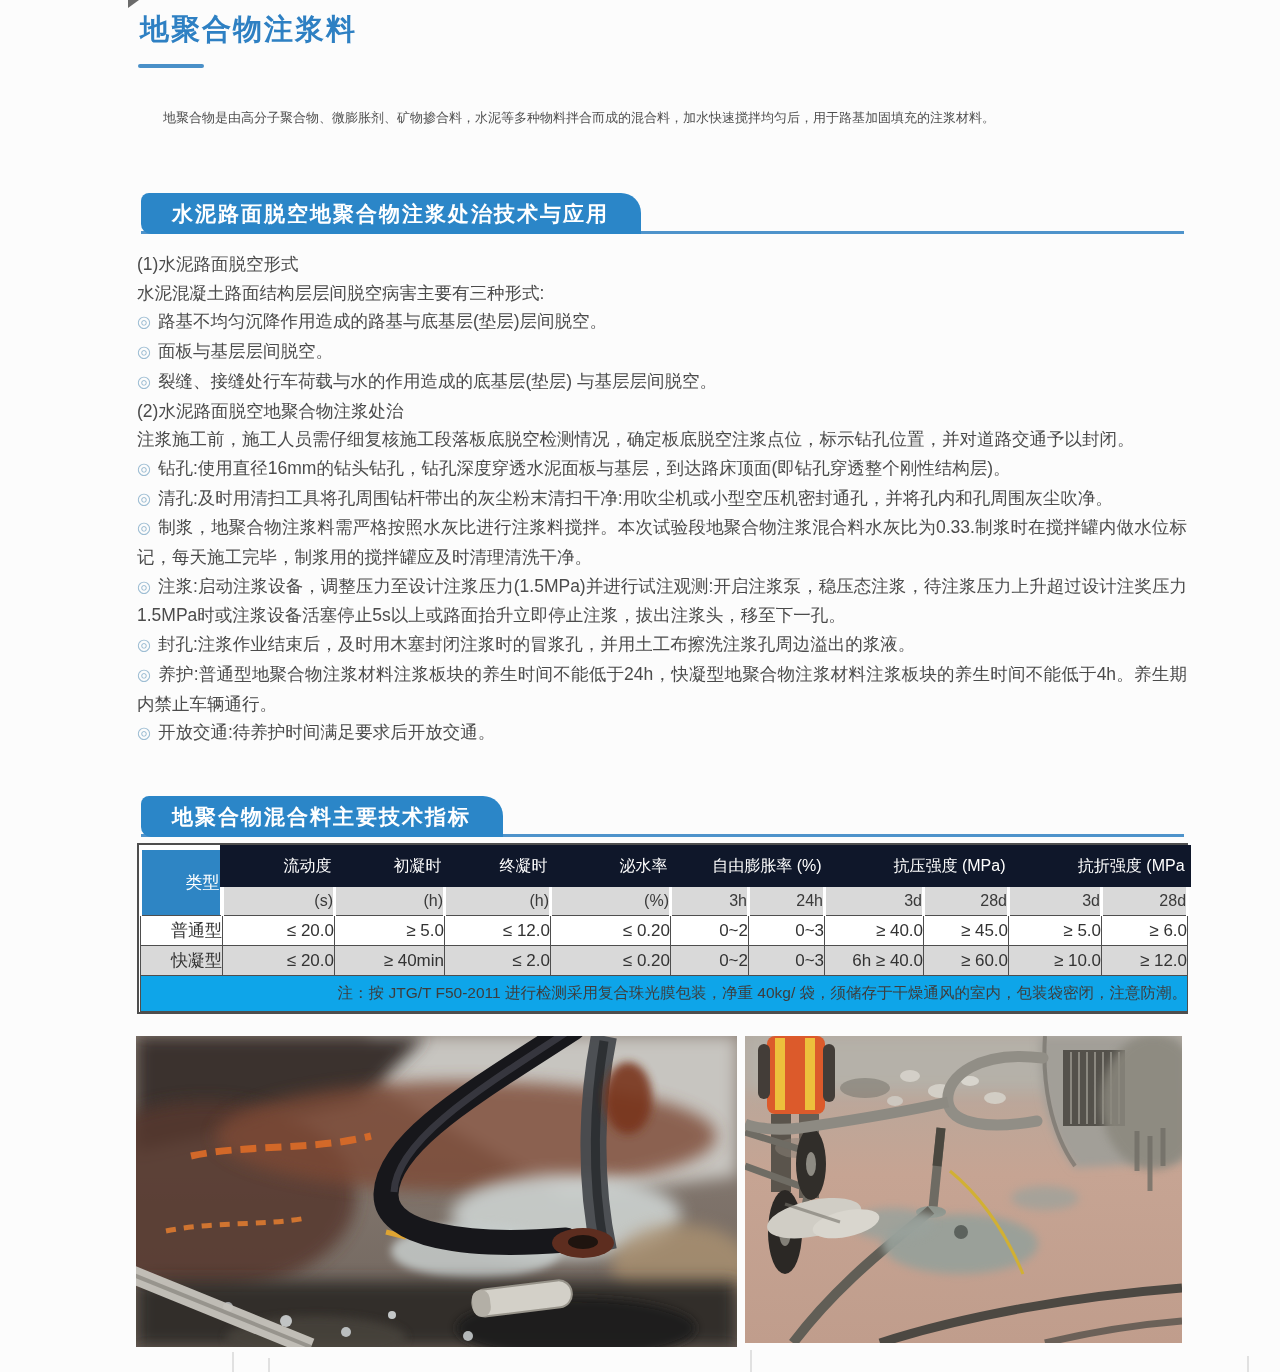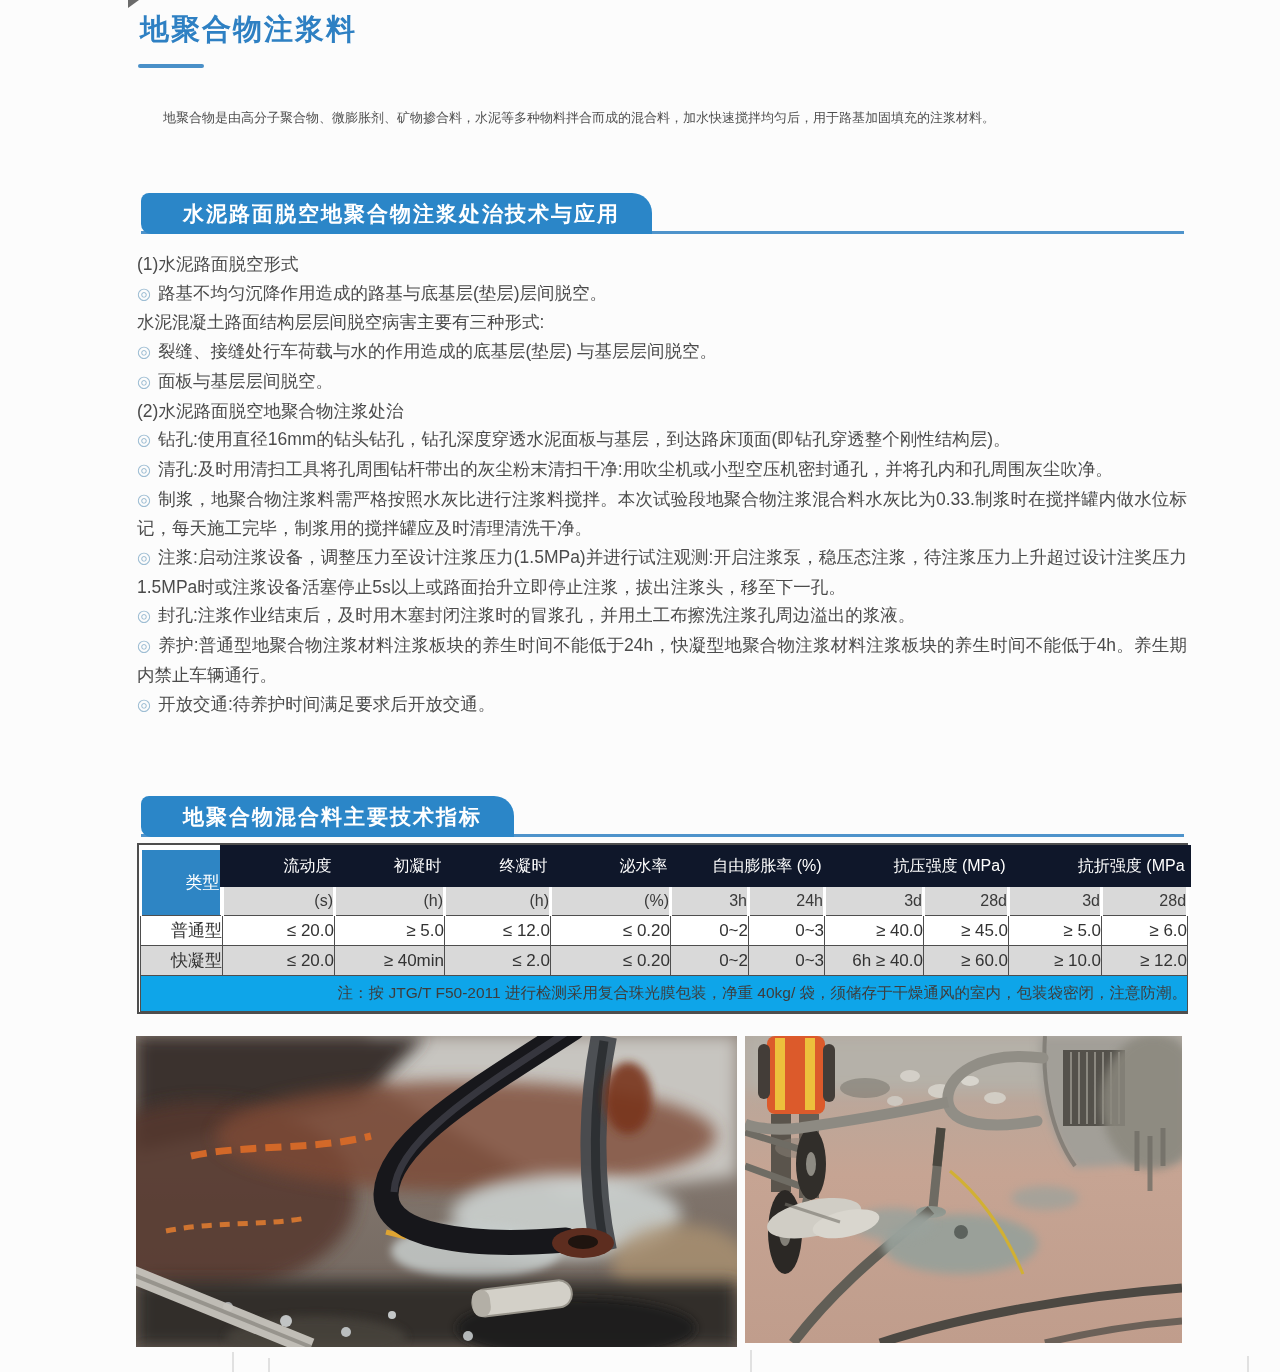--- a/index.html
+++ b/index.html
@@ -17,21 +17,21 @@
     background:#4a90c8; border-radius:2px;
   }
   .intro {
     position:absolute; left:137px; top:102px; width:1047px;
     font-size:13px; line-height:32px; color:#4f4f4f;
     text-align:justify; text-indent:2em;
   }
   .banner-tab {
     position:absolute; left:141px; height:41px; line-height:41px;
     background:#2b86c8; color:#ffffff; font-size:21px; font-weight:bold;
-    letter-spacing:2px; padding:0 32px 0 42px;
+    letter-spacing:2px; padding:0 32px 0 31px;
     border-radius:8px 20px 0 10px; z-index:2;text-align:right;
   }
   .banner-rule {
     position:absolute; left:141px; width:1043px; height:3px;
     background:#4e93cb; z-index:1;
   }
   .body-text {
     position:absolute; left:137px; top:250px; width:1050px;
     font-size:17.5px; line-height:28.7px; color:#4b4b4b; text-align:justify;
   }
@@ -70,25 +70,26 @@
   <div class="page-title">地聚合物注浆料</div>
   <div class="title-underline"></div>
 
   <div class="intro">地聚合物是由高分子聚合物、微膨胀剂、矿物掺合料，水泥等多种物料拌合而成的混合料，加水快速搅拌均匀后，用于路基加固填充的注浆材料。</div>
 
   <div class="banner-rule" style="top:231px;"></div>
   <div class="banner-tab" style="top:193px;">水泥路面脱空地聚合物注浆处治技术与应用</div>
 
   <div class="body-text">
     <p>(1)水泥路面脱空形式</p>
+    <p>水泥混凝土路面结构层层间脱空病害主要有三种形式:</p>
     <p><span class="bullet">◎</span><span>路基不均匀沉降作用造成的路基与底基层(垫层)层间脱空。</span></p>
-    <p>水泥混凝土路面结构层层间脱空病害主要有三种形式:</p>
+    <p><span class="bullet">◎</span><span>面板与基层层间脱空。</span></p>
     <p><span class="bullet">◎</span><span>裂缝、接缝处行车荷载与水的作用造成的底基层(垫层) 与基层层间脱空。</span></p>
-    <p><span class="bullet">◎</span><span>面板与基层层间脱空。</span></p>
     <p>(2)水泥路面脱空地聚合物注浆处治</p>
+    <p>注浆施工前，施工人员需仔细复核施工段落板底脱空检测情况，确定板底脱空注浆点位，标示钻孔位置，并对道路交通予以封闭。</p>
     <p><span class="bullet">◎</span><span>钻孔:使用直径16mm的钻头钻孔，钻孔深度穿透水泥面板与基层，到达路床顶面(即钻孔穿透整个刚性结构层)。</span></p>
     <p><span class="bullet">◎</span><span>清孔:及时用清扫工具将孔周围钻杆带出的灰尘粉末清扫干净:用吹尘机或小型空压机密封通孔，并将孔内和孔周围灰尘吹净。</span></p>
     <p><span class="bullet">◎</span><span>制浆，地聚合物注浆料需严格按照水灰比进行注浆料搅拌。本次试验段地聚合物注浆混合料水灰比为0.33.制浆时在搅拌罐内做水位标记，每天施工完毕，制浆用的搅拌罐应及时清理清洗干净。</span></p>
     <p><span class="bullet">◎</span><span>注浆:启动注浆设备，调整压力至设计注浆压力(1.5MPa)并进行试注观测:开启注浆泵，稳压态注浆，待注浆压力上升超过设计注奖压力1.5MPa时或注浆设备活塞停止5s以上或路面抬升立即停止注浆，拔出注浆头，移至下一孔。</span></p>
     <p><span class="bullet">◎</span><span>封孔:注浆作业结束后，及时用木塞封闭注浆时的冒浆孔，并用土工布擦洗注浆孔周边溢出的浆液。</span></p>
     <p><span class="bullet">◎</span><span>养护:普通型地聚合物注浆材料注浆板块的养生时间不能低于24h，快凝型地聚合物注浆材料注浆板块的养生时间不能低于4h。养生期内禁止车辆通行。</span></p>
     <p><span class="bullet">◎</span><span>开放交通:待养护时间满足要求后开放交通。</span></p>
   </div>
 
   <div class="banner-rule" style="top:834px;"></div>

